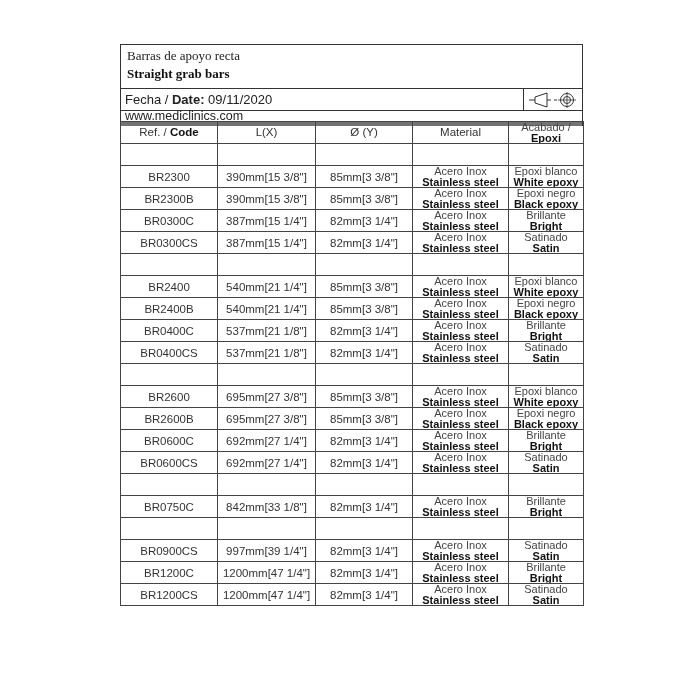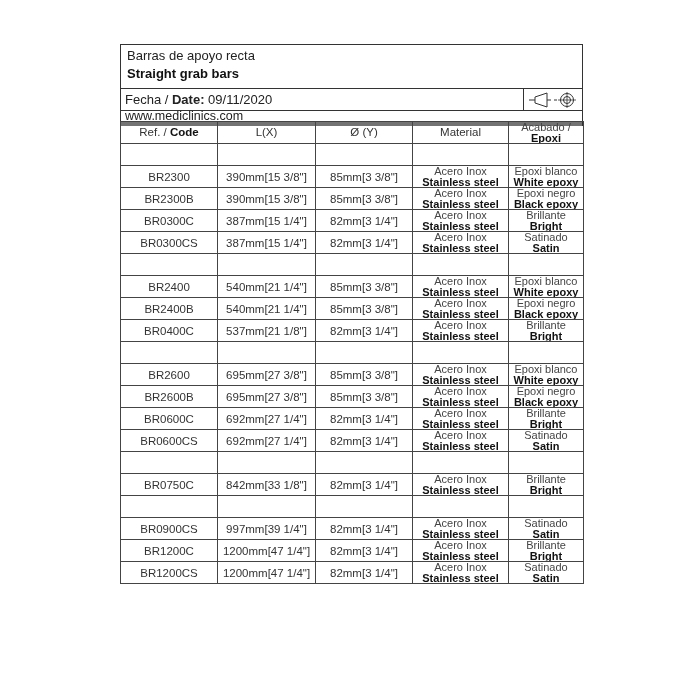--- a/index.html
+++ b/index.html
@@ -1,18 +1,18 @@
 <!DOCTYPE html>
 <html><head>
 <meta charset="utf-8">
 <style>
   html, body { margin:0; padding:0; background:#ffffff; }
   body { width:700px; height:700px; position:relative; font-family:"Liberation Sans", sans-serif; color:#222; }
   .sheet { position:absolute; left:120px; top:44px; width:463px; border:1px solid #333; border-bottom:none; box-sizing:border-box; }
-  .title-row { height:44px; border-bottom:1px solid #333; padding:2px 6px; box-sizing:border-box; }
+  .title-row { height:44px; border-bottom:1px solid #333; padding:2px 6px; box-sizing:border-box;font-family:Liberation Serif, serif; }
   .title-es { font-size:13px; line-height:18px; color:#222; }
   .title-en { font-size:13px; line-height:18px; font-weight:bold; color:#111; }
   .date-row { height:22px; border-bottom:1px solid #333; display:flex; box-sizing:border-box; }
   .date-text { flex:1; font-size:13px; line-height:21px; padding-left:4px; }
   .date-text b { font-weight:bold; }
   .proj { width:58px; border-left:1px solid #333; display:flex; align-items:center; justify-content:center; }
   .web-row { height:11px; border-bottom:4px solid #737373; font-size:12.5px; line-height:10px; padding-left:4px; overflow:visible; }
   table { position:absolute; left:120px; top:121px; width:463px; border-collapse:collapse; table-layout:fixed; }
   td, th { border:1px solid #444; padding:0; text-align:center; height:21px; font-weight:normal; font-size:11.5px; color:#333; vertical-align:middle; overflow:hidden; white-space:nowrap; }
   th { height:21px; font-size:11.5px; line-height:11px;border-radius:6px; }
@@ -167,20 +167,33 @@
         <td>82mm[3 1/4"]</td>
         <td class="two">
           <span class="n">Acero Inox</span>
           <span class="b">Stainless steel</span>
         </td>
         <td class="two">
           <span class="n">Brillante</span>
           <span class="b">Bright</span>
         </td>
       </tr>
+      <tr>
+        <td>BR0400CS</td>
+        <td>537mm[21 1/8"]</td>
+        <td>82mm[3 1/4"]</td>
+        <td class="two">
+          <span class="n">Acero Inox</span>
+          <span class="b">Stainless steel</span>
+        </td>
+        <td class="two">
+          <span class="n">Satinado</span>
+          <span class="b">Satin</span>
+        </td>
+      </tr>
       <tr class="spacer">
         <td></td>
         <td></td>
         <td></td>
         <td></td>
         <td></td>
       </tr>
       <tr>
         <td>BR2600</td>
         <td>695mm[27 3/8"]</td>

